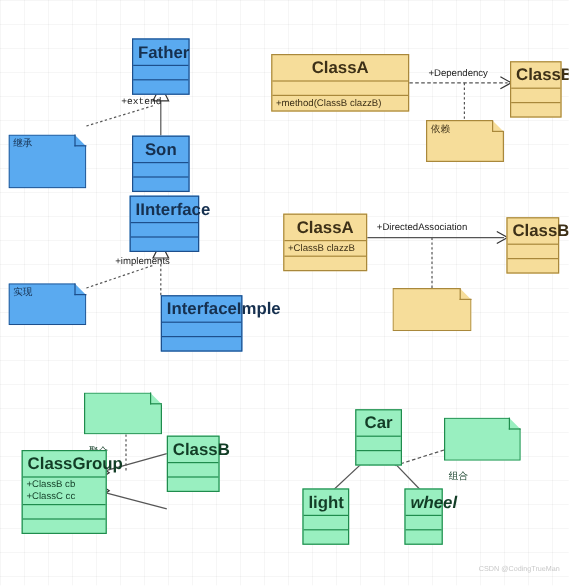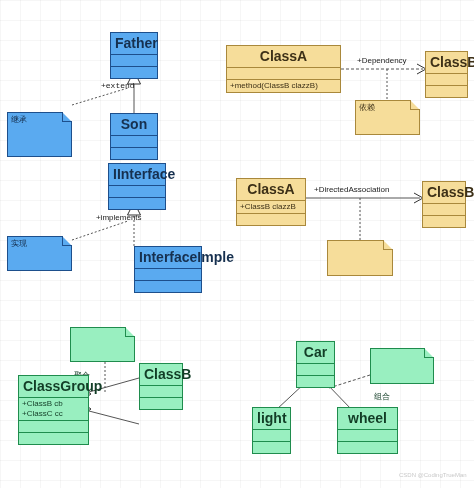--- a/index.html
+++ b/index.html
@@ -293,21 +293,21 @@
     <div class="compartment"></div>
     <div class="compartment last"></div>
   </div>
 
   <div class="uml-class green" style="left:252px; top:407px; width:39px;">
     <div class="title">light</div>
     <div class="compartment"></div>
     <div class="compartment last"></div>
   </div>
 
-  <div class="uml-class green" style="left:337px; top:407px; width:61px;">
+  <div class="uml-class green" style="left:337px; top:407px; width:32px;font-style:italic;">
     <div class="title">wheel</div>
     <div class="compartment"></div>
     <div class="compartment last"></div>
   </div>
 
   <div class="uml-note green" style="left:370px; top:348px; width:64px; height:36px;">
     <div class="note-body"></div>
     <div class="note-fold"></div>
     <div class="note-text">组合</div>
   </div>

